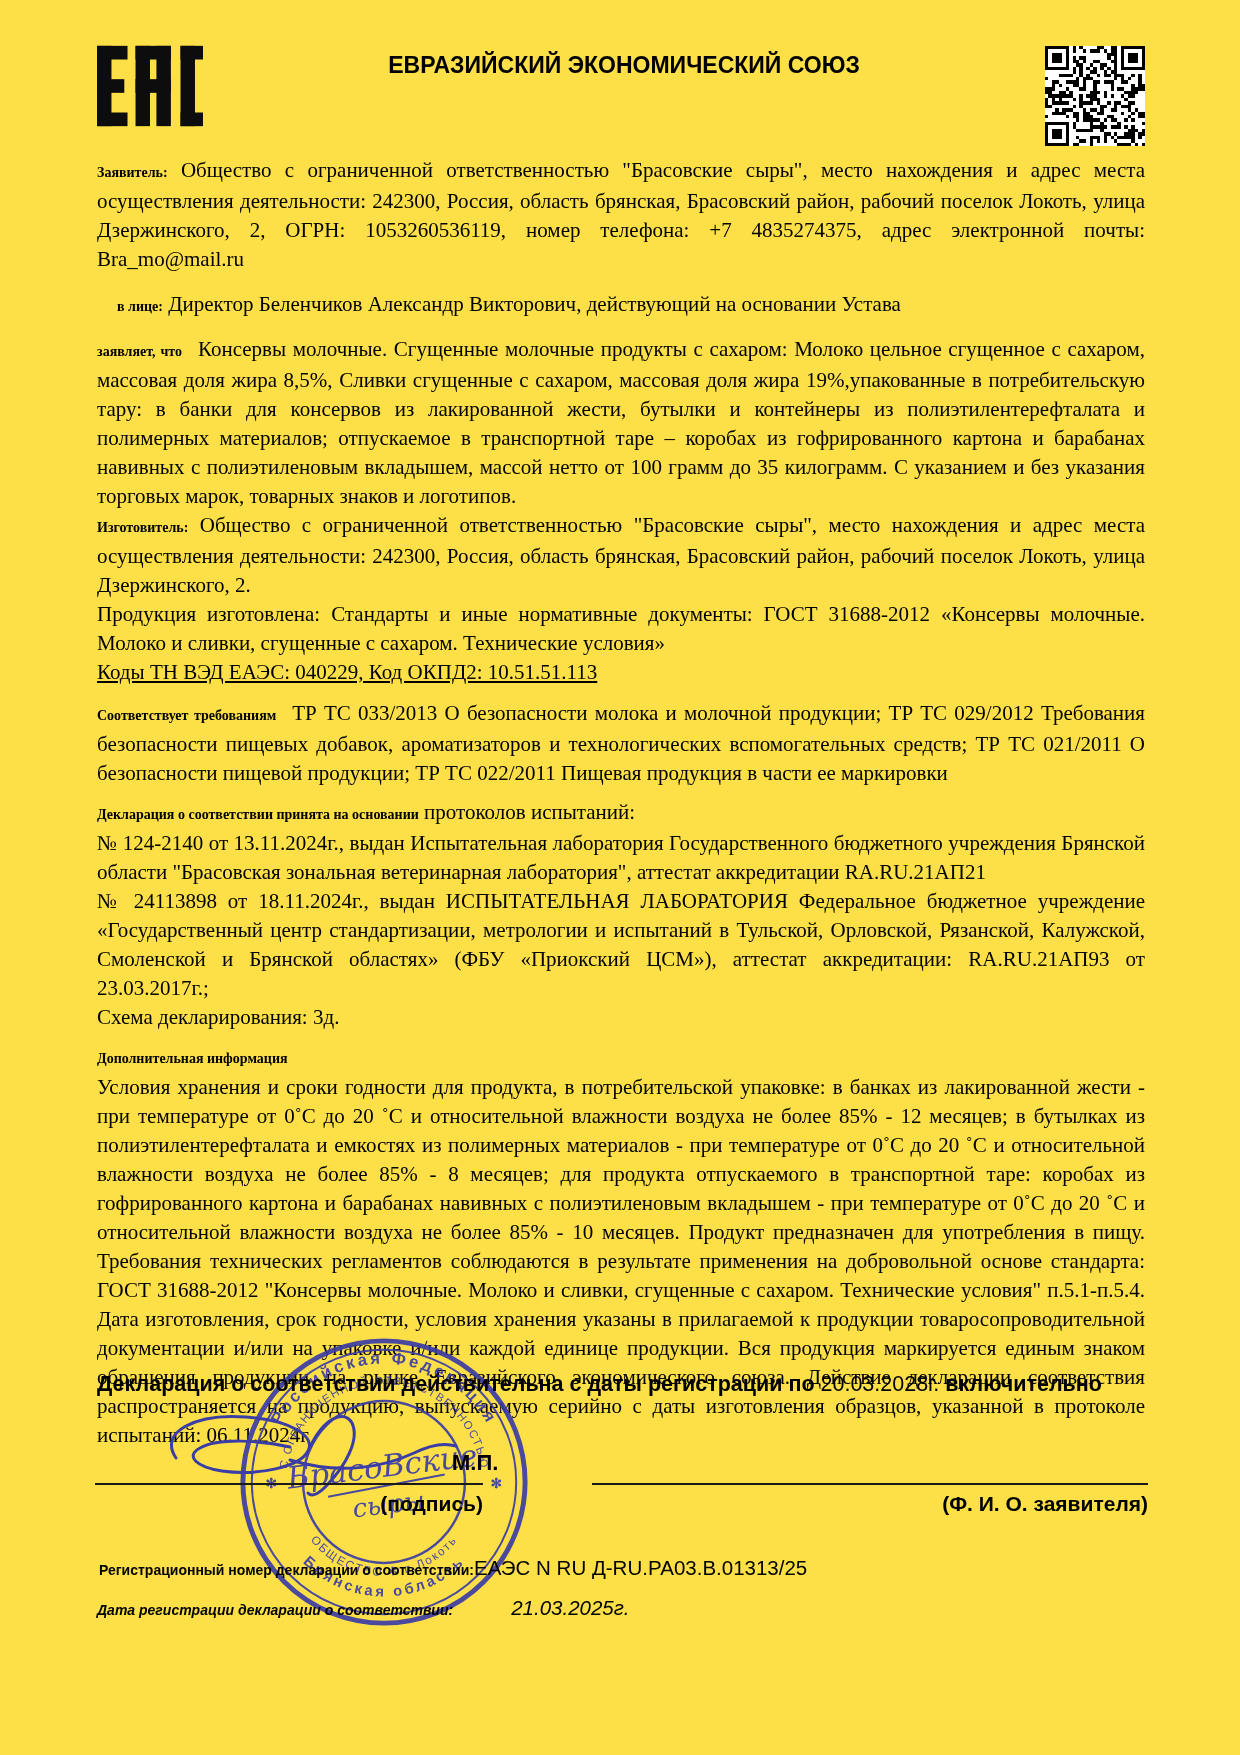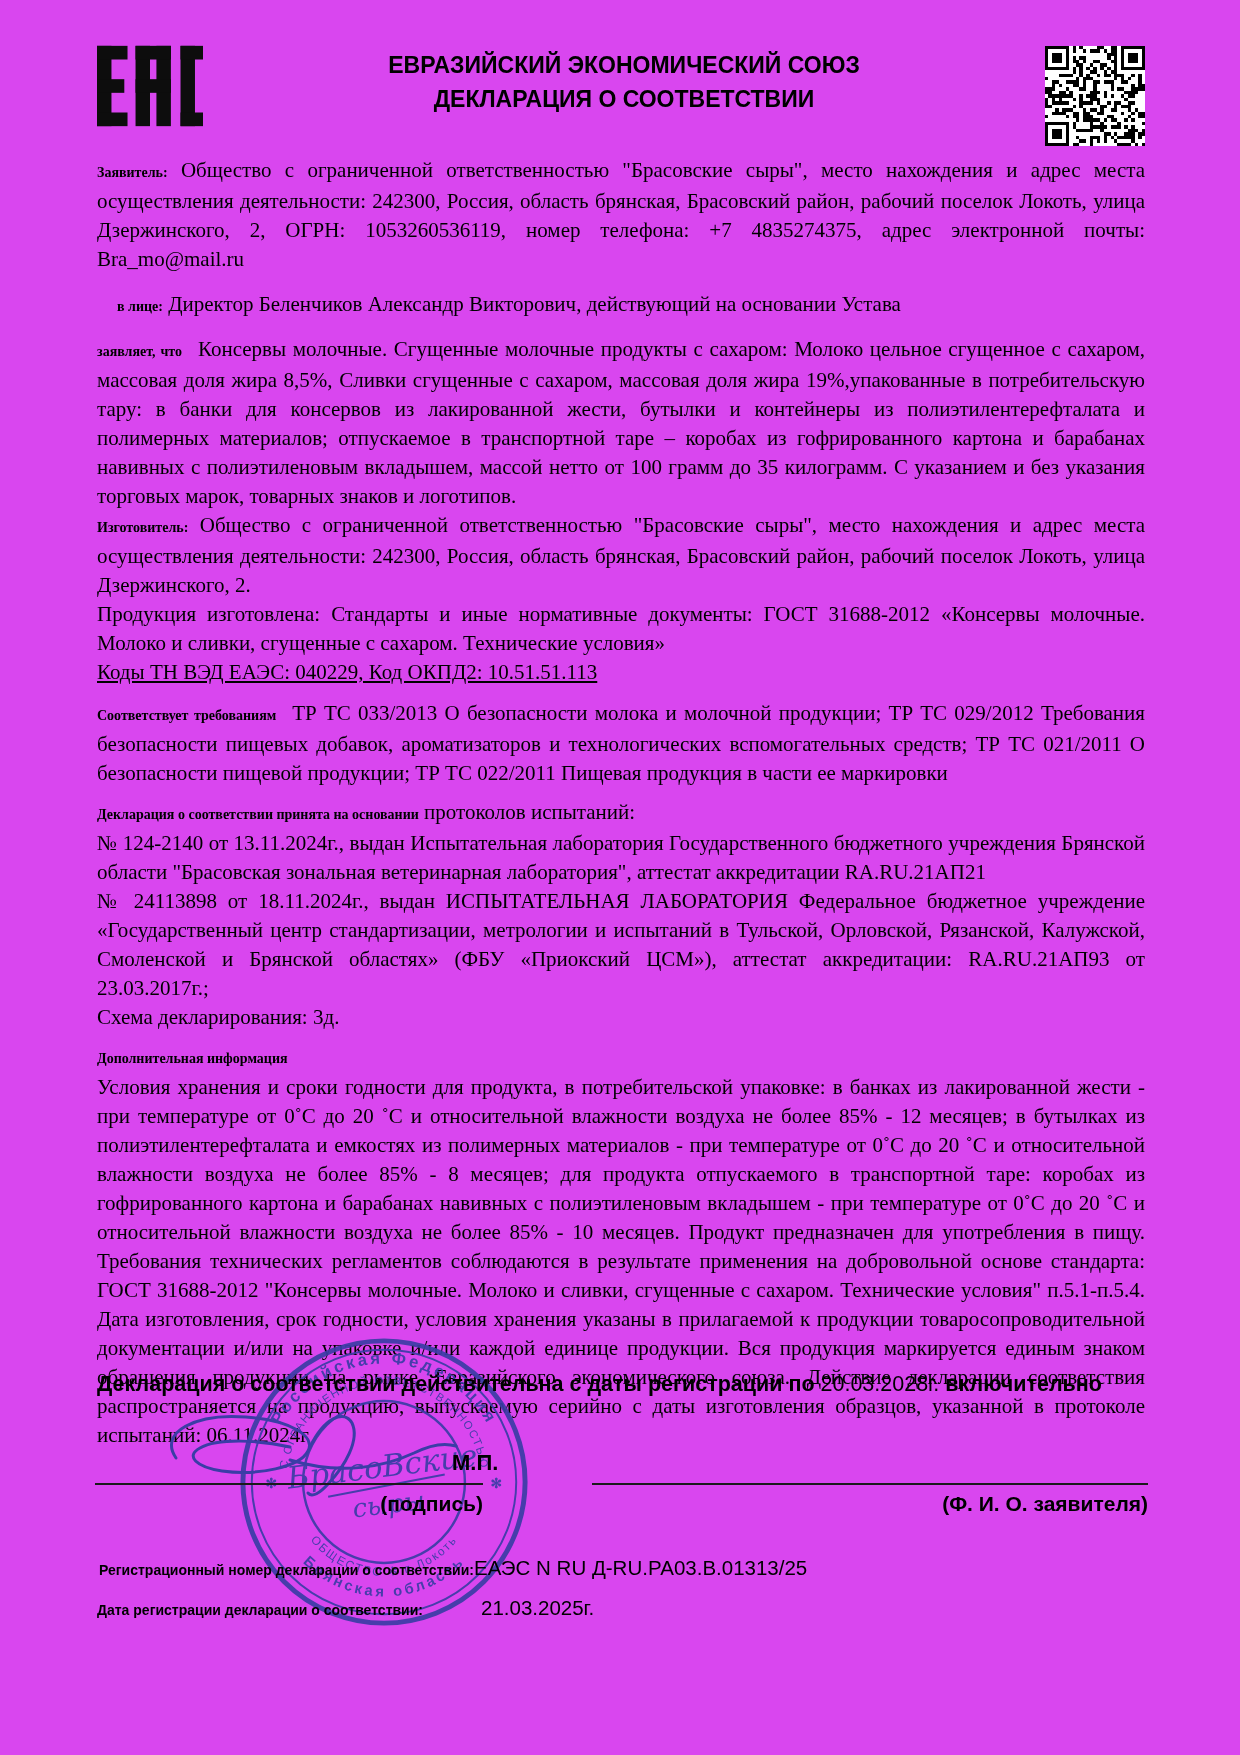--- a/index.html
+++ b/index.html
@@ -1,16 +1,16 @@
 <!DOCTYPE html>
 <html lang="ru"><head>
 <meta charset="utf-8">
 <style>
   html,body{margin:0;padding:0;background:#ffffff;}
-  .page{position:relative;width:1240px;height:1755px;background:#d946ef;overflow:hidden;
+  .page{position:relative;width:1240px;height:1755px;background:#fde047;overflow:hidden;
         font-family:"Liberation Serif", serif;color:#000;}
   .content{position:absolute;left:97px;top:38px;width:1048px;}
   
   .hdr{display:flex;align-items:flex-start;margin-bottom:10px;}
   .eac{width:106px;height:96px;flex:0 0 auto;}
   .titlebox{flex:1 1 auto;text-align:center;padding-top:10px;
             font-family:"Liberation Sans", sans-serif;font-weight:bold;font-size:23px;line-height:34px;}
   .qr{width:100px;height:100px;flex:0 0 auto;margin-top:8px;}
   
   p{margin:0;text-align:justify;font-size:21px;line-height:29px;}
@@ -32,21 +32,21 @@
        font-size:21.5px;letter-spacing:.5px;z-index:3;}
   .sigline{top:1483px;border-top:2.5px solid #1a1a1a;height:0;z-index:3;}
   .line1{left:95px;width:388px;}
   .line2{left:592px;width:556px;}
   .cap{top:1492px;text-align:right;font-family:Liberation Sans, sans-serif;font-weight:bold;font-size:21px;z-index:3;}
   .cap1{left:95px;width:388px;}
   .cap2{left:592px;width:556px;}
   .foot{font-family:"Liberation Sans", sans-serif;font-size:20.5px;z-index:3;white-space:nowrap;}
   .foot b{font-size:14px;}
   .freg{left:99px;top:1556px;}
-  .fdate{left:97px;top:1596px;}
+  .fdate{left:97px;top:1596px;font-style:italic;}
   .fdate .val{margin-left:58px;}
   .freg .val{margin-left:0;}
   svg text{font-family:"Liberation Sans", sans-serif;}
   .stamp-script{font-family:"DejaVu Serif", serif;font-style:italic;}
 </style>
 </head>
 <body>
 
 <div class="page">
   <div class="content">
@@ -62,21 +62,20 @@
             <rect x="74" y="0" width="18" height="100"></rect>
           <rect x="48" y="0" width="44" height="17"></rect>
             <rect x="48" y="41.5" width="44" height="17"></rect>
           <rect x="104" y="0" width="18" height="100"></rect>
             <rect x="104" y="0" width="28" height="17"></rect>
           <rect x="104" y="83" width="28" height="17"></rect>
         </g>
       </svg>
       <div class="titlebox">
         <div>ЕВРАЗИЙСКИЙ ЭКОНОМИЧЕСКИЙ СОЮЗ</div>
-        <div>ДЕКЛАРАЦИЯ О СООТВЕТСТВИИ</div>
       </div>
       <svg class="qr" id="qr-svg" viewBox="0 0 29 29" shape-rendering="crispEdges" aria-hidden="true">
         <rect x="0" y="0" width="29" height="29" fill="#fff"></rect>
         <g id="qr-grid" fill="#000">
             <rect x="0" y="0" width="1" height="1"></rect>
             <rect x="1" y="0" width="1" height="1"></rect>
             <rect x="2" y="0" width="1" height="1"></rect>
             <rect x="3" y="0" width="1" height="1"></rect>
             <rect x="4" y="0" width="1" height="1"></rect>
             <rect x="5" y="0" width="1" height="1"></rect>

